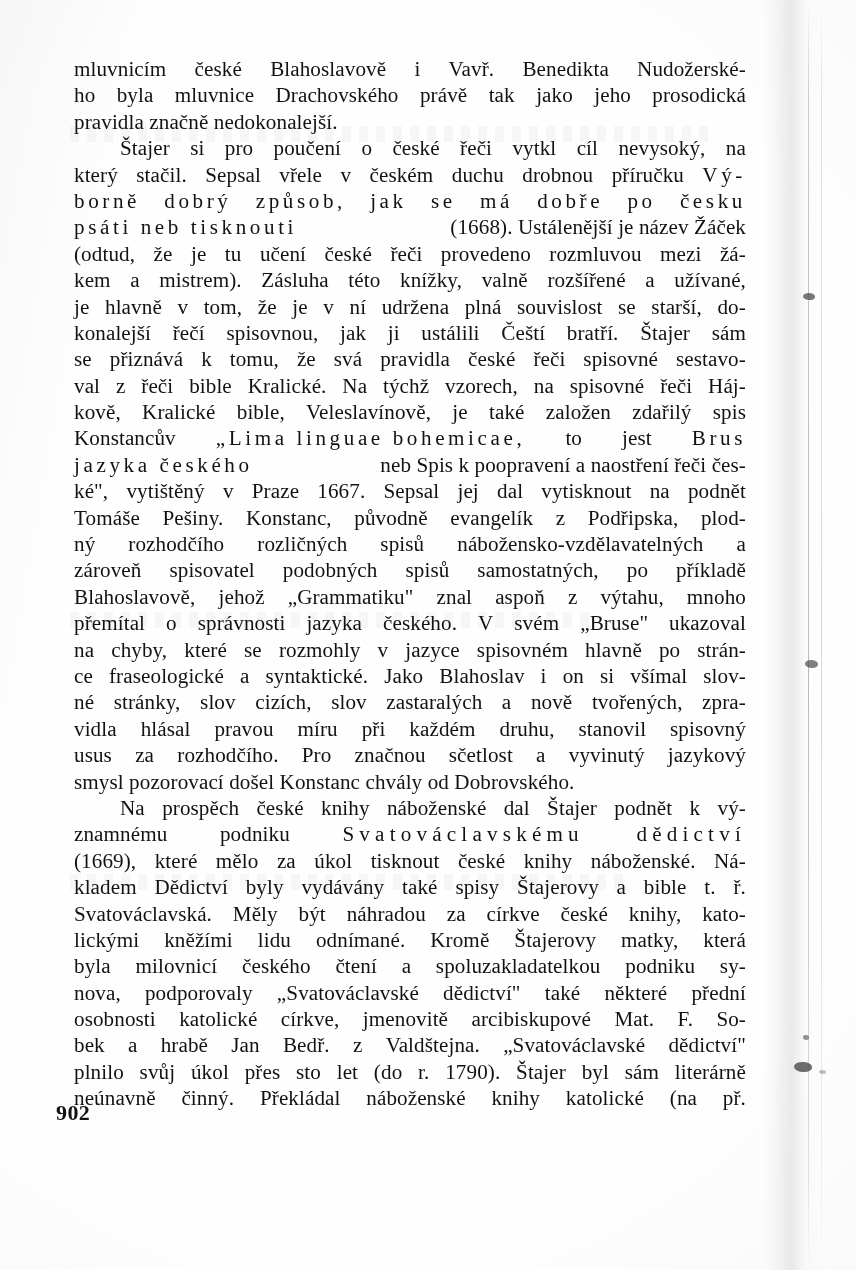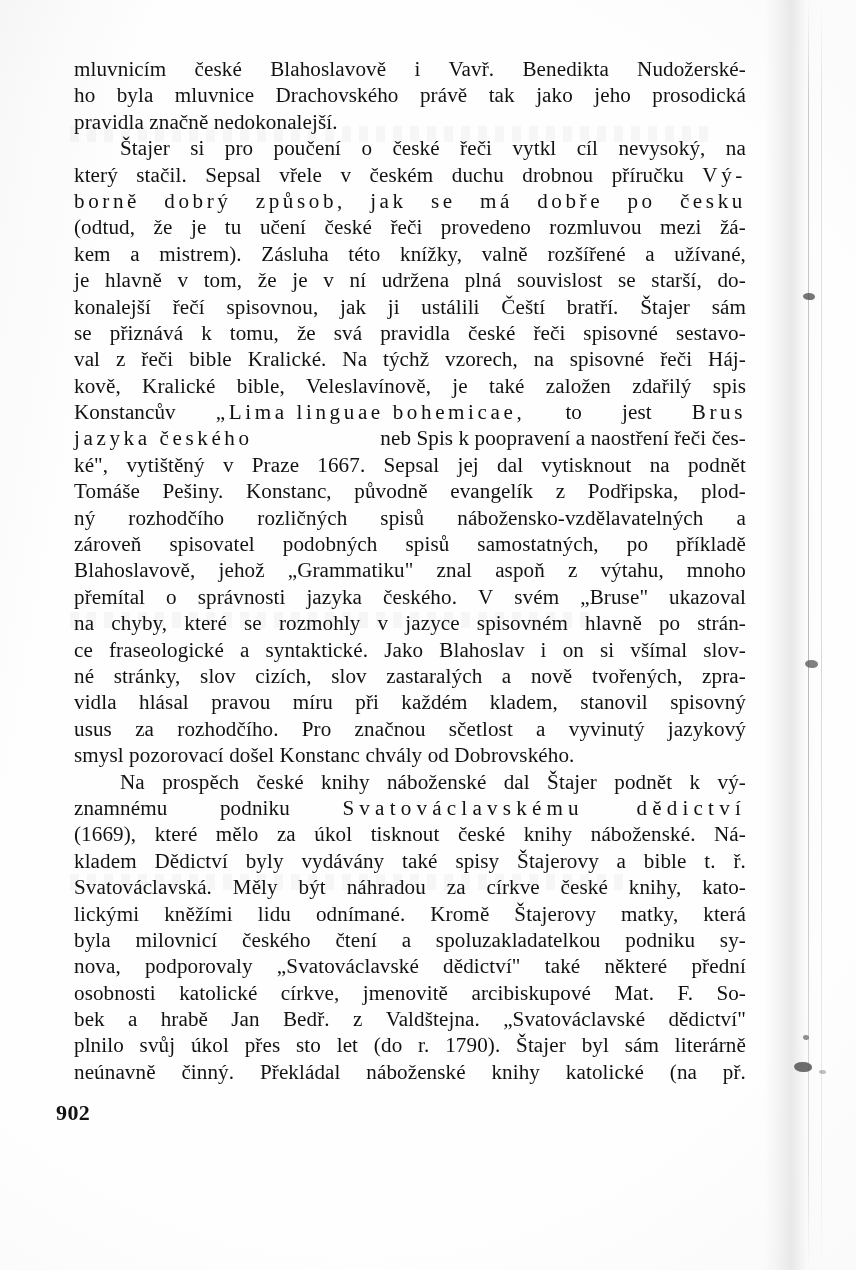--- a/index.html
+++ b/index.html
@@ -200,20 +200,24 @@
       <span class="w sp">dobrý</span>
       <span class="w sp">způsob,</span>
       <span class="w sp">jak</span>
       <span class="w sp">se</span>
       <span class="w sp">má</span>
       <span class="w sp">dobře</span>
       <span class="w sp">po</span>
       <span class="w sp">česku</span>
     </div>
 
+    <div class="line just">
+      <span class="w sp">psáti neb tisknouti</span>
+      <span class="w">(1668). Ustálenější je název Žáček</span>
+    </div>
 
     <div class="line just">
       <span class="w">(odtud,</span>
       <span class="w">že</span>
       <span class="w">je</span>
       <span class="w">tu</span>
       <span class="w">učení</span>
       <span class="w">české</span>
       <span class="w">řeči</span>
       <span class="w">provedeno</span>
@@ -427,21 +431,21 @@
       <span class="w">zpra-</span>
     </div>
 
     <div class="line just">
       <span class="w">vidla</span>
       <span class="w">hlásal</span>
       <span class="w">pravou</span>
       <span class="w">míru</span>
       <span class="w">při</span>
       <span class="w">každém</span>
-      <span class="w">kladem,</span>
+      <span class="w">druhu,</span>
       <span class="w">stanovil</span>
       <span class="w">spisovný</span>
     </div>
 
     <div class="line just">
       <span class="w">usus</span>
       <span class="w">za</span>
       <span class="w">rozhodčího.</span>
       <span class="w">Pro</span>
       <span class="w">značnou</span>

